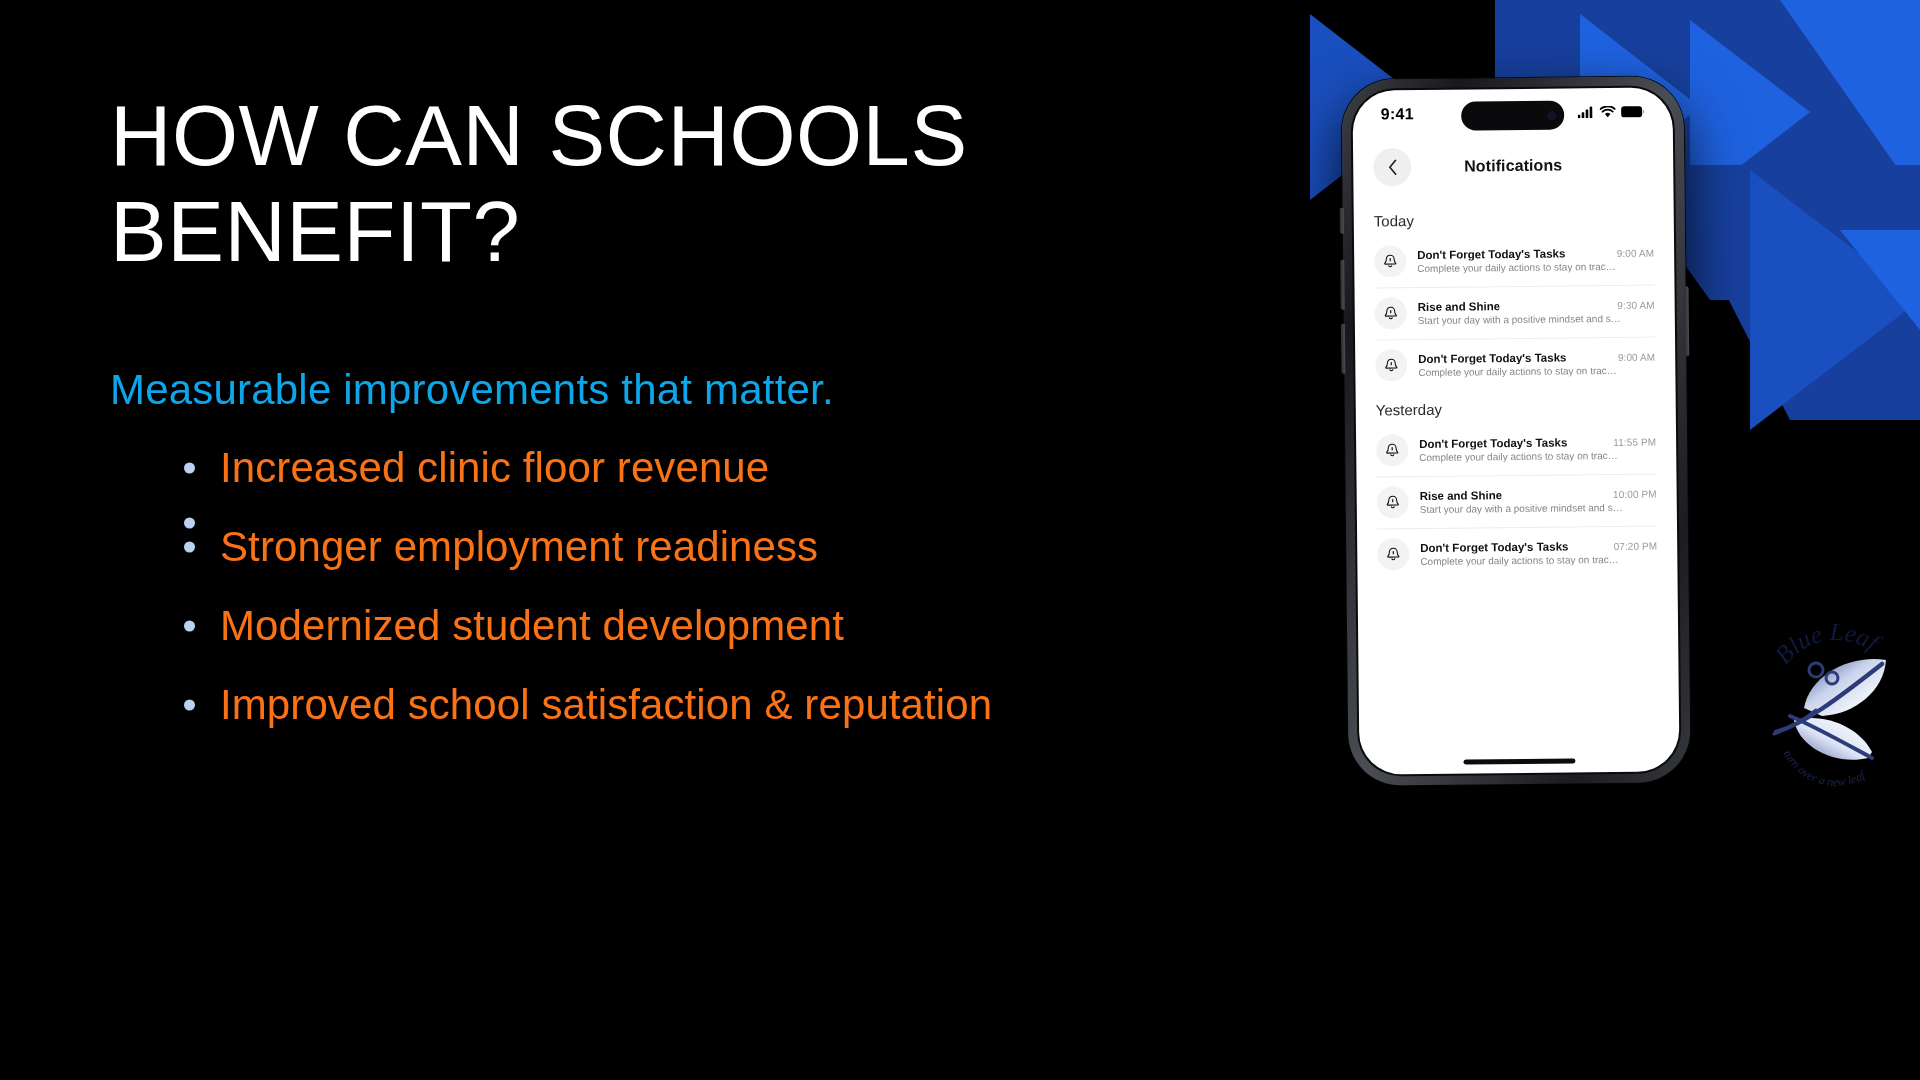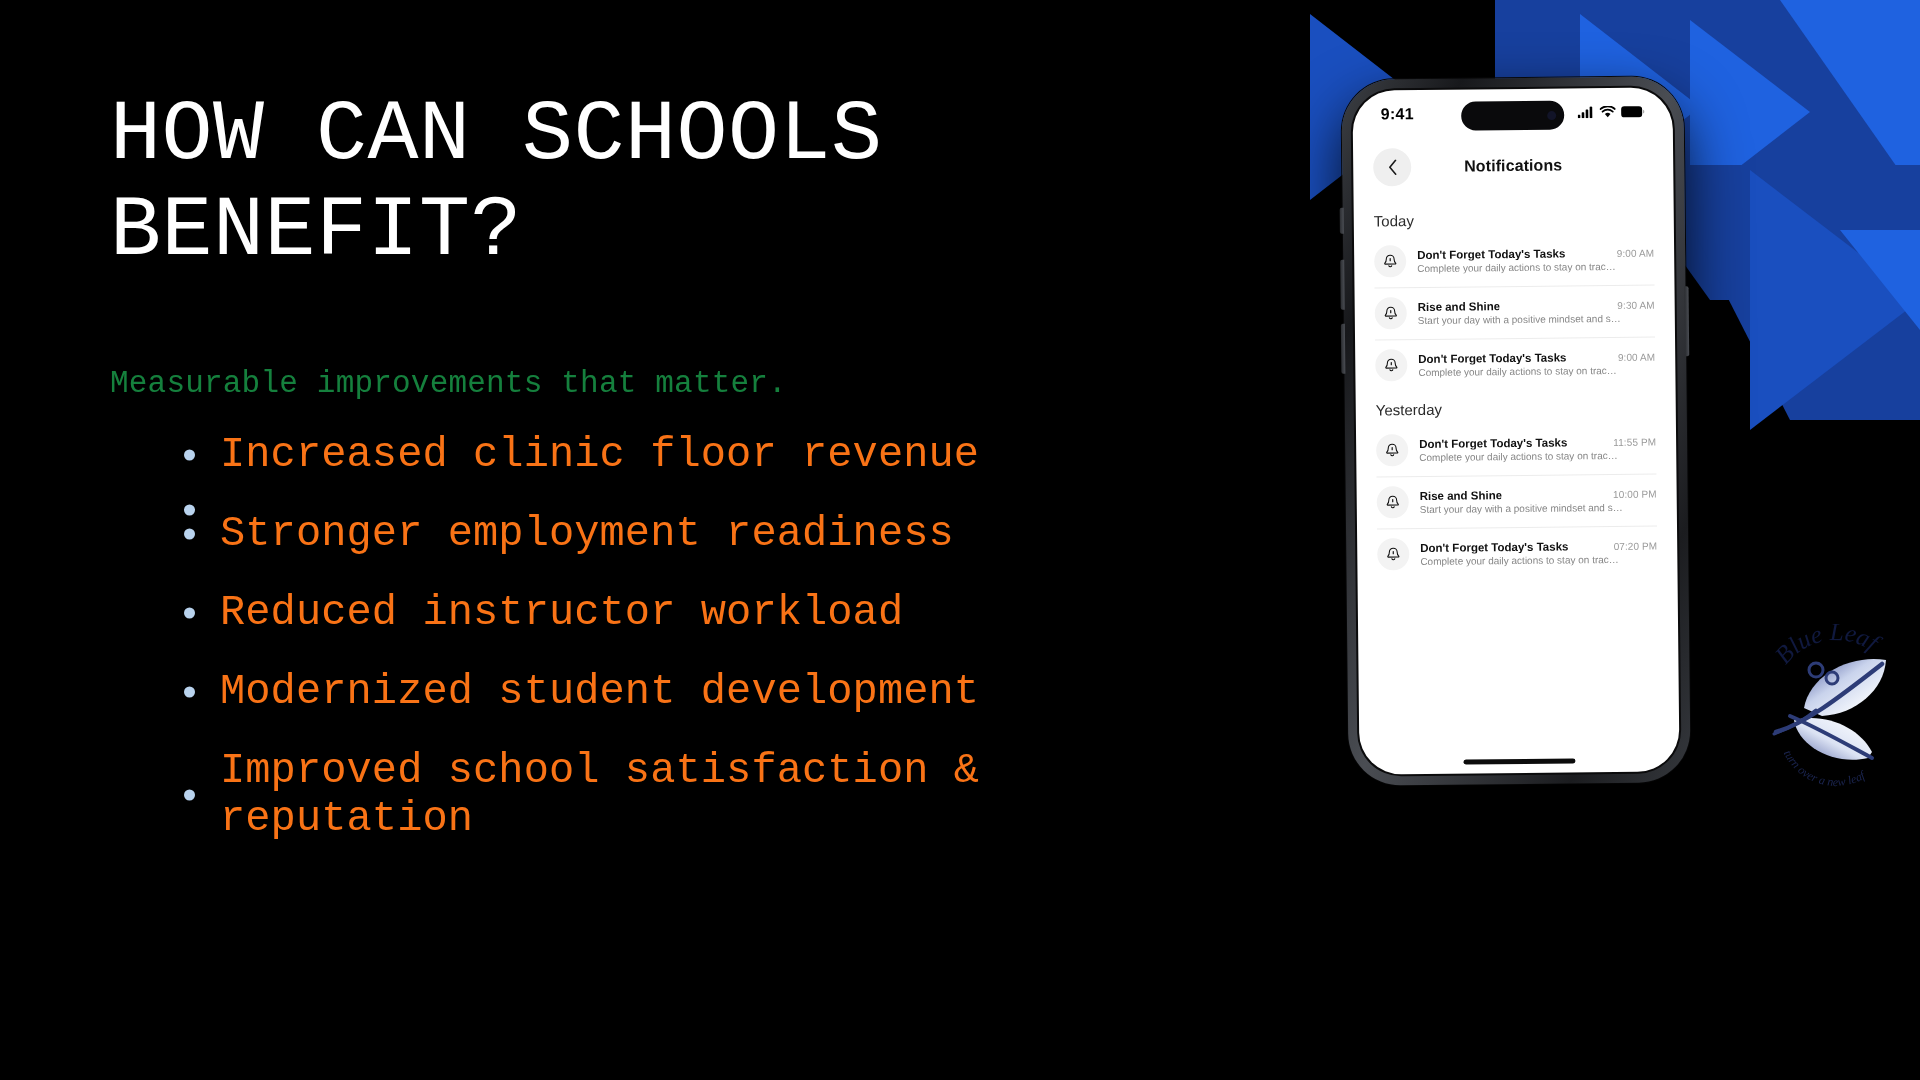--- a/index.html
+++ b/index.html
@@ -14,36 +14,35 @@
     width:1920px; height:1080px;
     background:#000000;
     overflow:hidden;
   }
 
   
   .content {
     position:absolute;
     left:110px; top:88px;
     width:1120px;
-    font-family:Liberation Mono, monospace;
   }
   .title {
     font-size:85px;
     line-height:1.13;
     font-weight:300;
     color:#ffffff;
     letter-spacing:0.5px;
     text-transform:uppercase;
     white-space:pre-line;
   }
   .subtitle {
     margin-top:86px;
-    font-size:31px;
+    font-size:42px;
     font-weight:300;
-    color:#15803d;
+    color:#0ea5e9;
     letter-spacing:0.2px;
   }
   .bullets {
     margin-top:30px;
     margin-left:68px;
     list-style:none;
   }
   .bullets li {
     position:relative;
     font-size:42px;
@@ -237,24 +236,20 @@
       <li>
         <span class="dot"></span>
         <span>Increased clinic floor revenue</span>
       </li>
       <li>
         <span class="dot"></span>
       </li>
       <li>
         <span class="dot"></span>
         <span>Stronger employment readiness</span>
-      </li>
-      <li>
-        <span class="dot"></span>
-        <span>Reduced instructor workload</span>
       </li>
       <li>
         <span class="dot"></span>
         <span>Modernized student development</span>
       </li>
       <li>
         <span class="dot"></span>
         <span>Improved school satisfaction &amp; reputation</span>
       </li>
     </ul>

